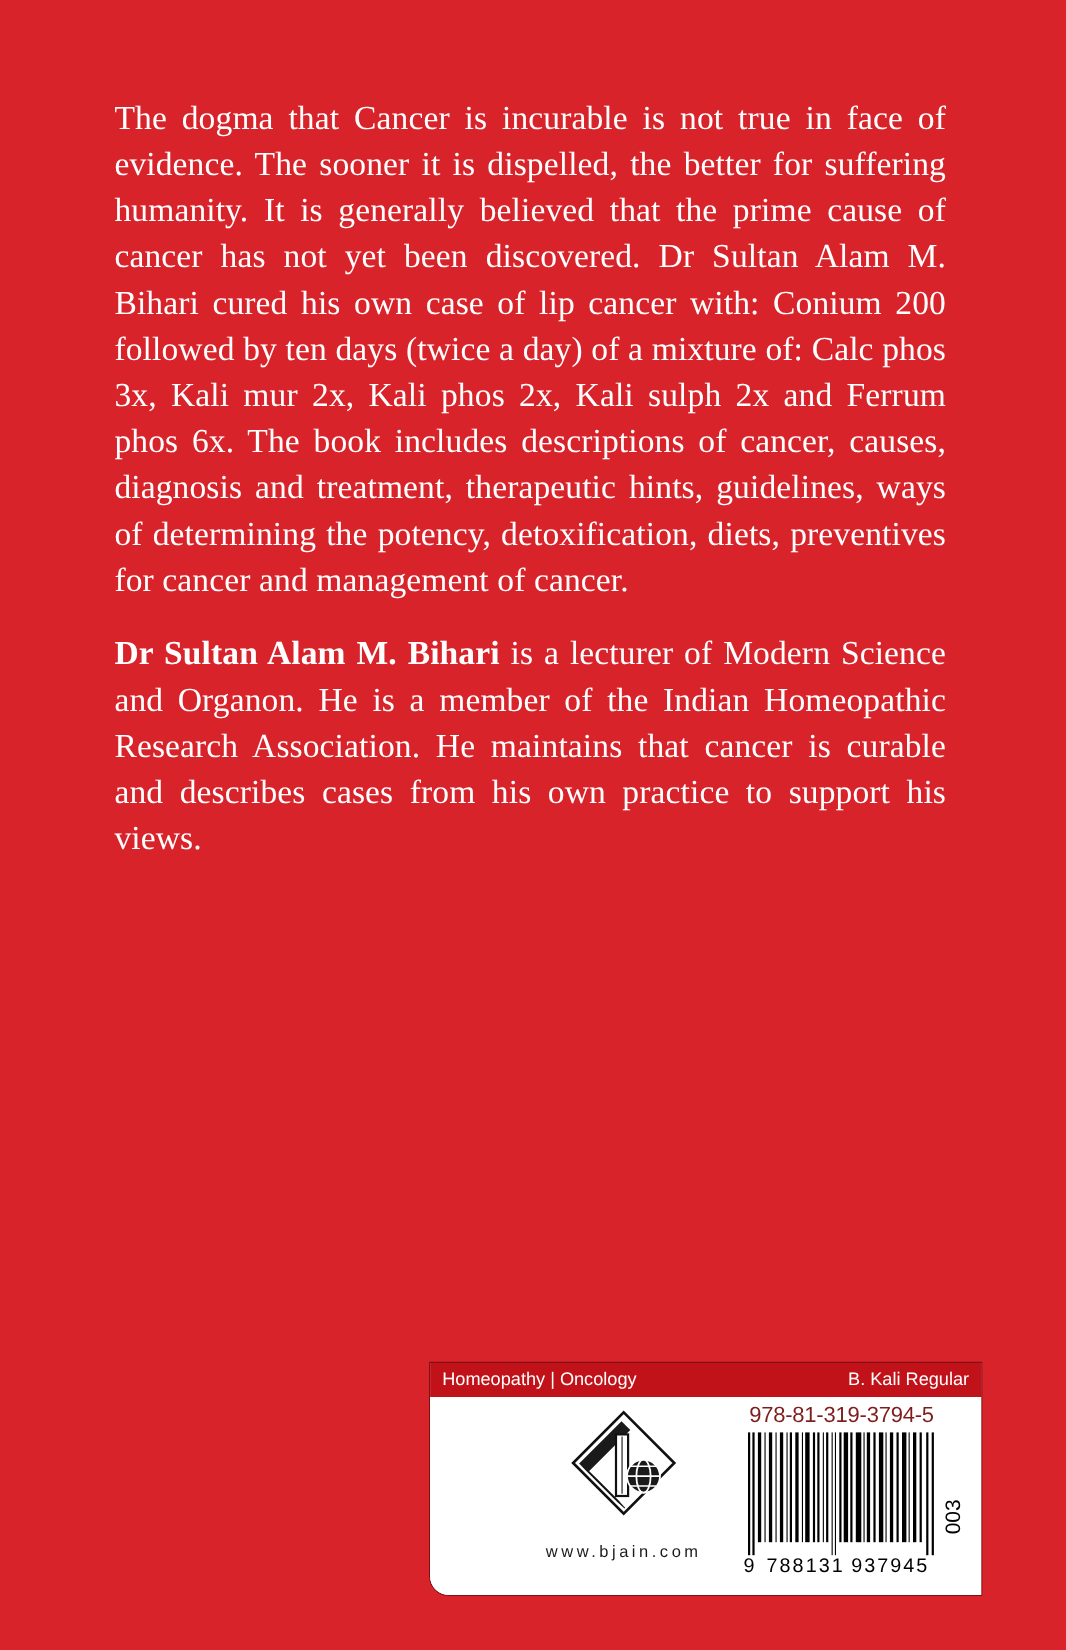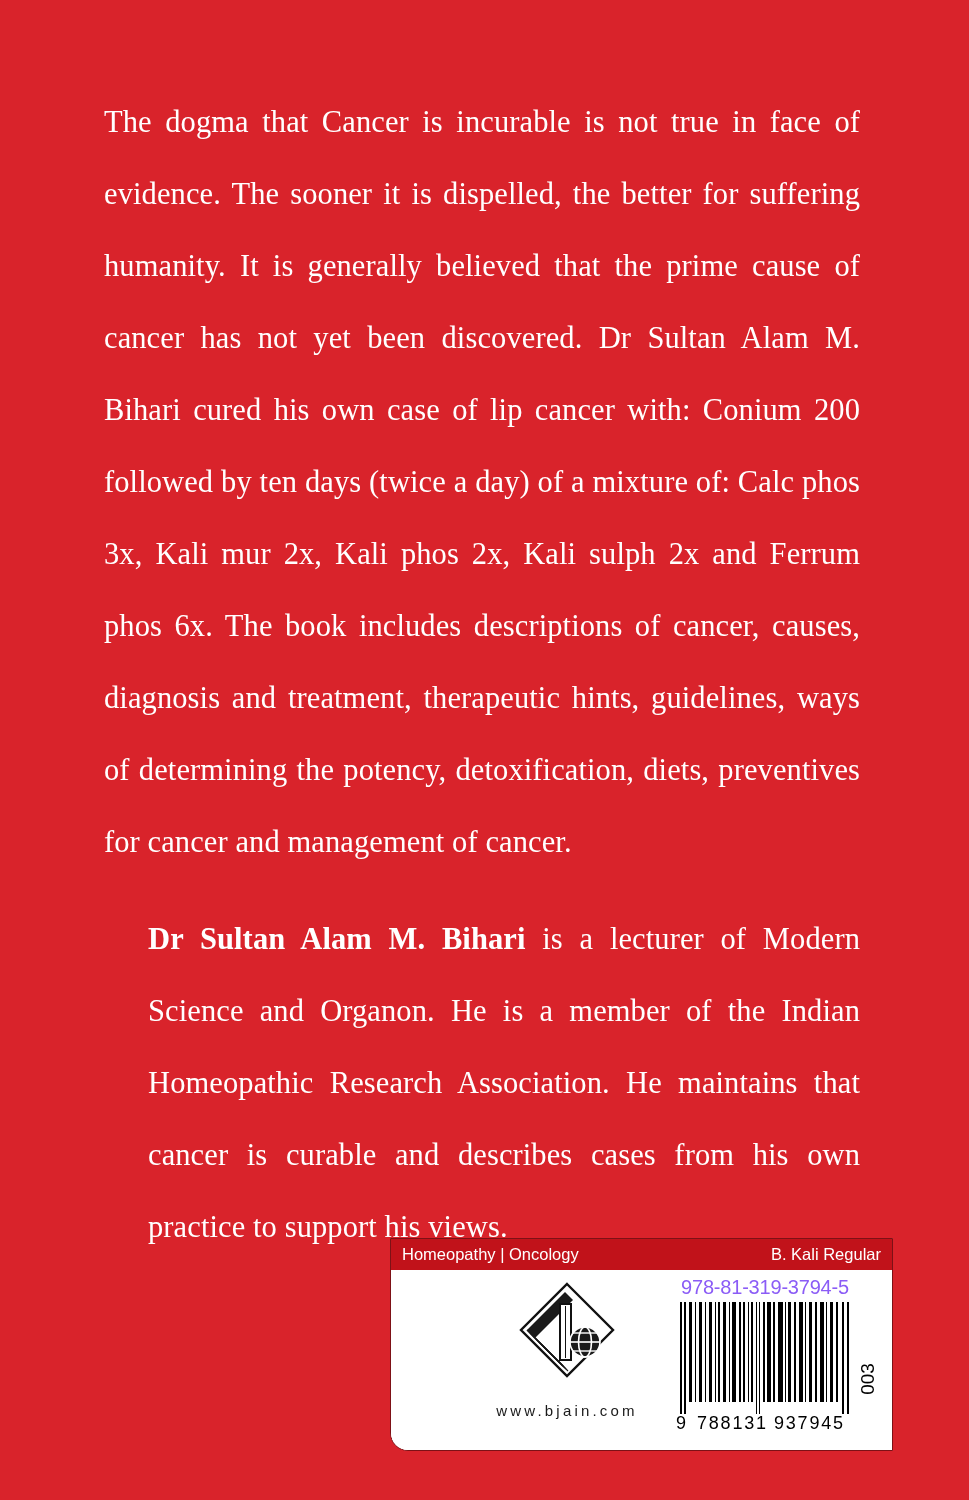--- a/index.html
+++ b/index.html
@@ -19,29 +19,28 @@
   .blurb {
     position: absolute;
     left: 104px;
     top: 86px;
     width: 756px;
   }
   .para {
     color: #ffffff;
     font-family: "Liberation Serif", serif;
     font-size: 30.5px;
-    line-height: 72px;
+    line-height: 42px;
     text-align: justify;
     text-justify: inter-word;
     margin: 0;
     letter-spacing: 0.1px;
   }
   .para + .para {
     margin-top: 25px;
-    margin-left: 44px;
   }
   .para .author-name {
     font-weight: bold;
   }
   
 
   
   .pub-block {
     position: absolute;
     left: 390px;
@@ -121,21 +120,21 @@
   .barcode-wrap {
     position: absolute;
     right: 10px;
     top: 6px;
     width: 210px;
     height: 168px;
   }
   .isbn-text {
     font-family: "Liberation Sans", sans-serif;
     font-size: 20px;
-    color: #8b5cf6;
+    color: #7f1d1d;
     text-align: center;
     width: 178px;
     margin-left: 4px;
     letter-spacing: -0.2px;
     white-space: nowrap;
   }
   .barcode-svg {
     display: block;
     margin-top: 3px;
     margin-left: 4px;

